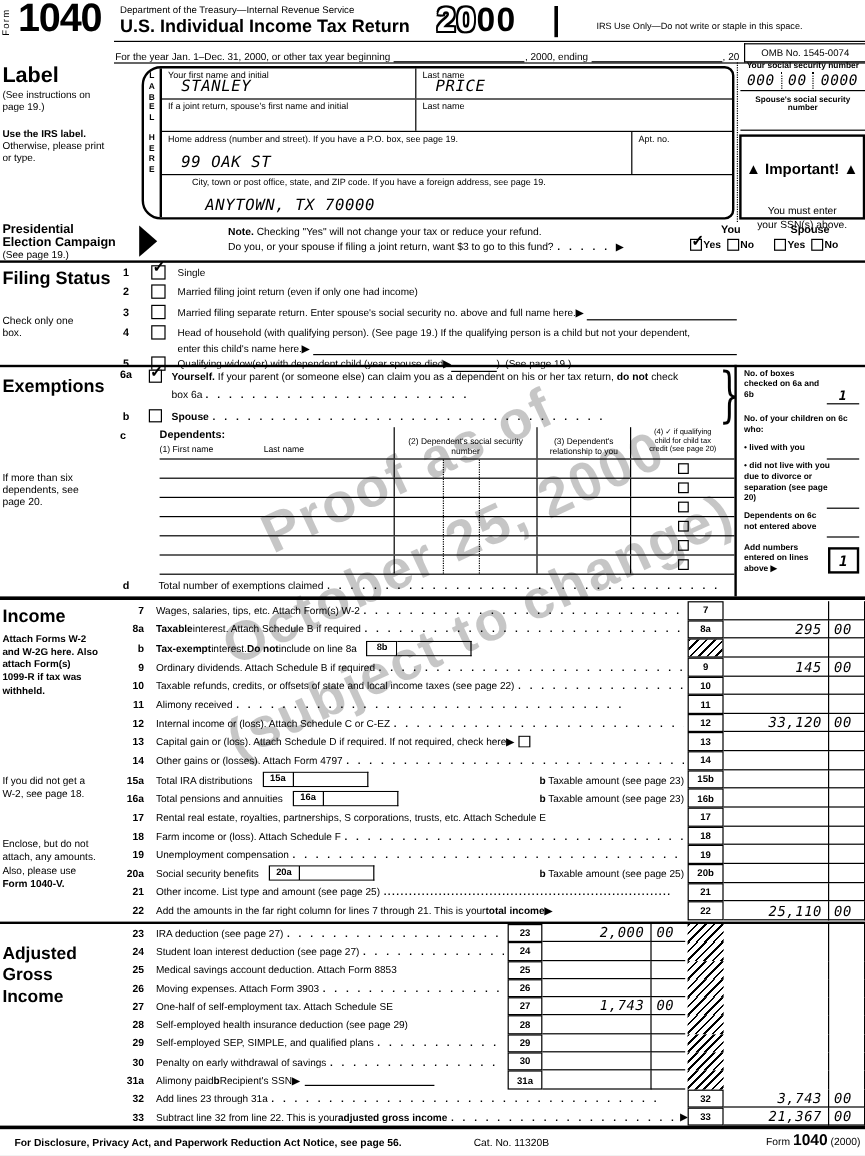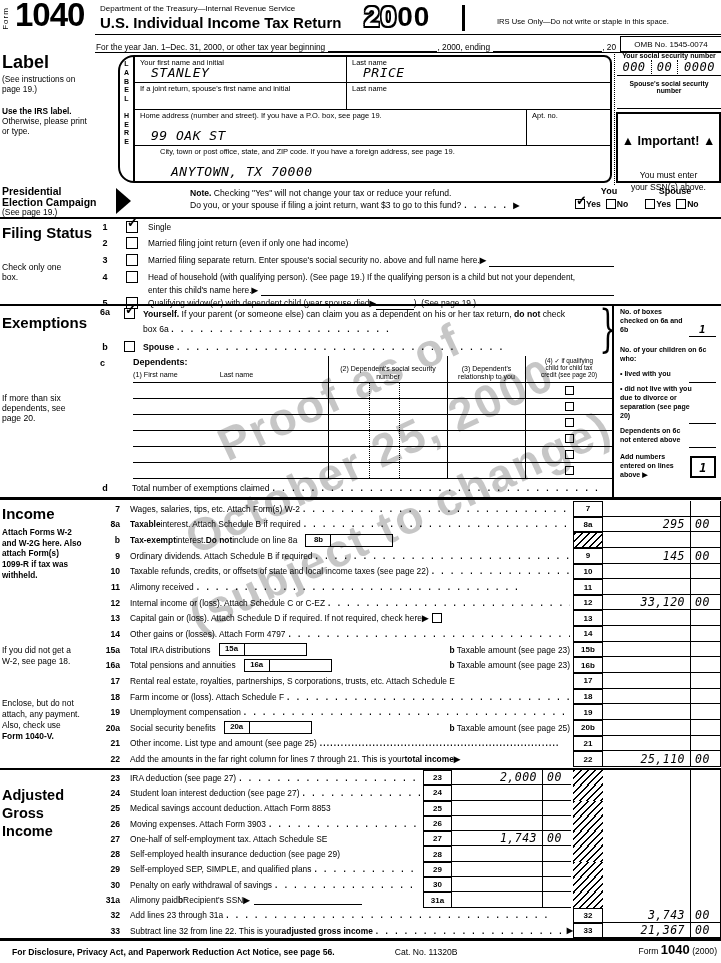--- a/index.html
+++ b/index.html
@@ -484,21 +484,21 @@
       <div style="width:62px;">Add numbers entered on lines above ▶</div>
       <div class="exm-box hand" style="top:4px;">1</div>
     </div>
   </div>
 
   <div class="hline" style="left:0;top:497px;width:721px;height:3px;"></div>
 
   <div class="abs" id="inc-head">Income</div>
   <div class="abs" id="inc-n1">Attach Forms W-2 and W-2G here. Also attach Form(s) 1099-R if tax was withheld.</div>
   <div class="abs" id="inc-n2">If you did not get a W-2, see page 18.</div>
-  <div class="abs" id="inc-n3"><span>Enclose, but do not attach, any payment. Also, check use </span><span class="b">Form 1040-V.</span></div>
+  <div class="abs" id="inc-n3"><span>Enclose, but do not attach, any amounts. Also, please use </span><span class="b">Form 1040-V.</span></div>
   <div class="abs" id="income-rows">
       <div class="i-row">
         <div class="i-num b">7</div>
         <div class="i-lbl">
           <span>Wages, salaries, tips, etc. Attach Form(s) W-2</span>
           <span class="dots"></span>
         </div>
         <div class="rc">
           <div class="rc-num">7</div>
           <div class="rc-amt hand"></div>

